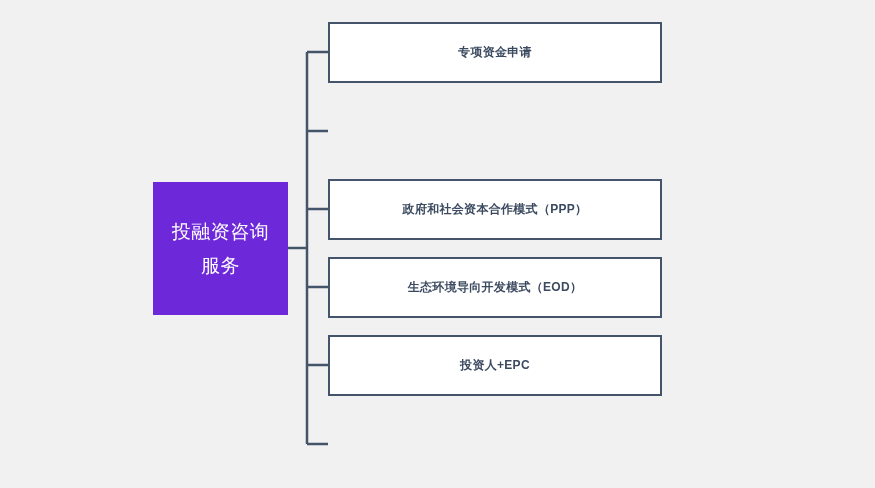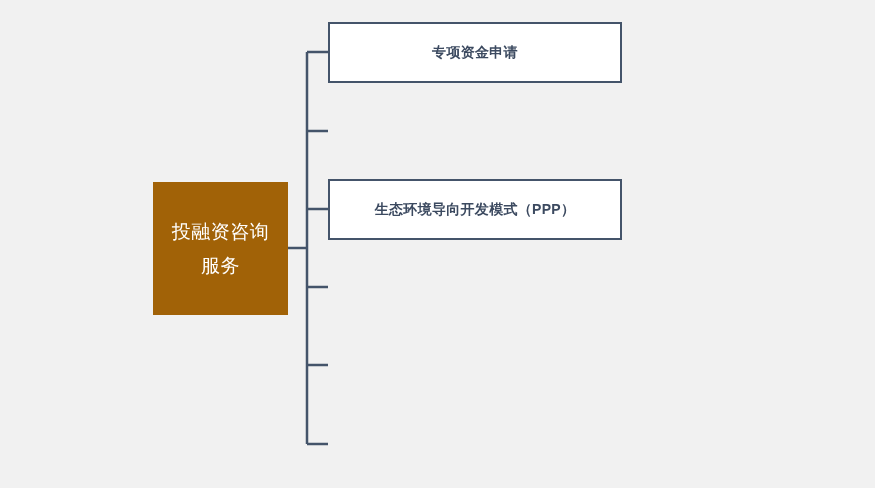--- a/index.html
+++ b/index.html
@@ -17,46 +17,46 @@
     position: relative;
     width: 875px;
     height: 488px;
   }
   .root-node {
     position: absolute;
     left: 153px;
     top: 182px;
     width: 135px;
     height: 133px;
-    background: #a16207;
+    background: #6d28d9;
     color: #FFFFFF;
     display: flex;
     align-items: center;
     justify-content: center;
     text-align: center;
     font-size: 19px;
     line-height: 34px;
     letter-spacing: 0.5px;
     box-sizing: border-box;
     padding: 0 8px;
   }
   .leaf-node {
     position: absolute;
     left: 328px;
-    width: 294px;
+    width: 334px;
     height: 61px;
     background: #FFFFFF;
     border: 2px solid #44546A;
     box-sizing: border-box;
     display: flex;
     align-items: center;
     justify-content: center;
     text-align: center;
     color: #3C4A60;
-    font-size: 14px;
+    font-size: 12px;
     font-weight: bold;
     letter-spacing: 0.3px;
     padding: 0 10px;
   }
   .connectors {
     position: absolute;
     left: 0;
     top: 0;
     width: 875px;
     height: 488px;
@@ -86,16 +86,22 @@
     <div>
       <span>投融资咨询</span><br>
       <span>服务</span>
     </div>
   </div>
 
   <div class="leaf-node" style="top:22px">
     <span>专项资金申请</span>
   </div>
   <div class="leaf-node" style="top:179px">
-    <span>生态环境导向开发模式（PPP）</span>
+    <span>政府和社会资本合作模式（PPP）</span>
+  </div>
+  <div class="leaf-node" style="top:257px">
+    <span>生态环境导向开发模式（EOD）</span>
+  </div>
+  <div class="leaf-node" style="top:335px">
+    <span>投资人+EPC</span>
   </div>
 
 </div>
 
 </body></html>

